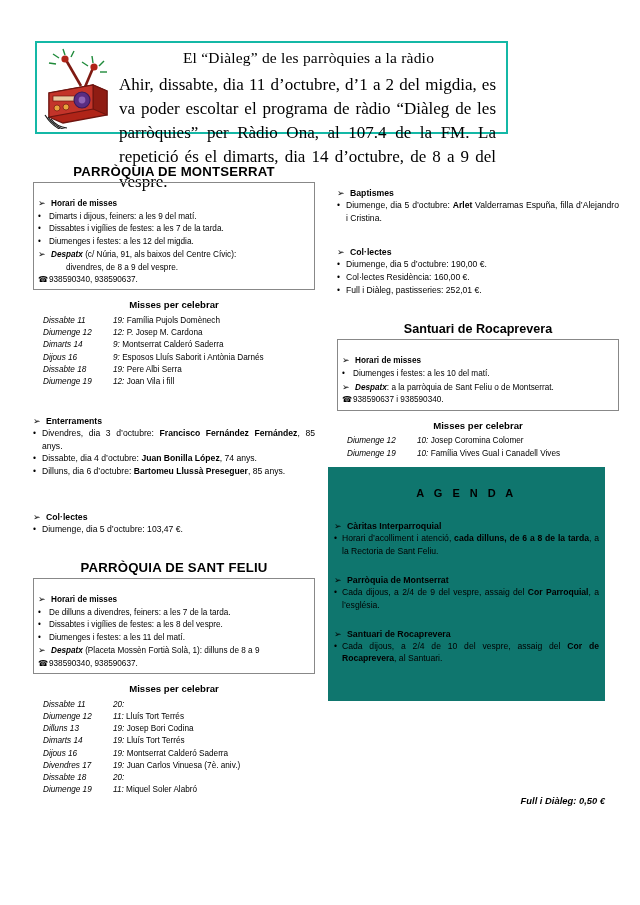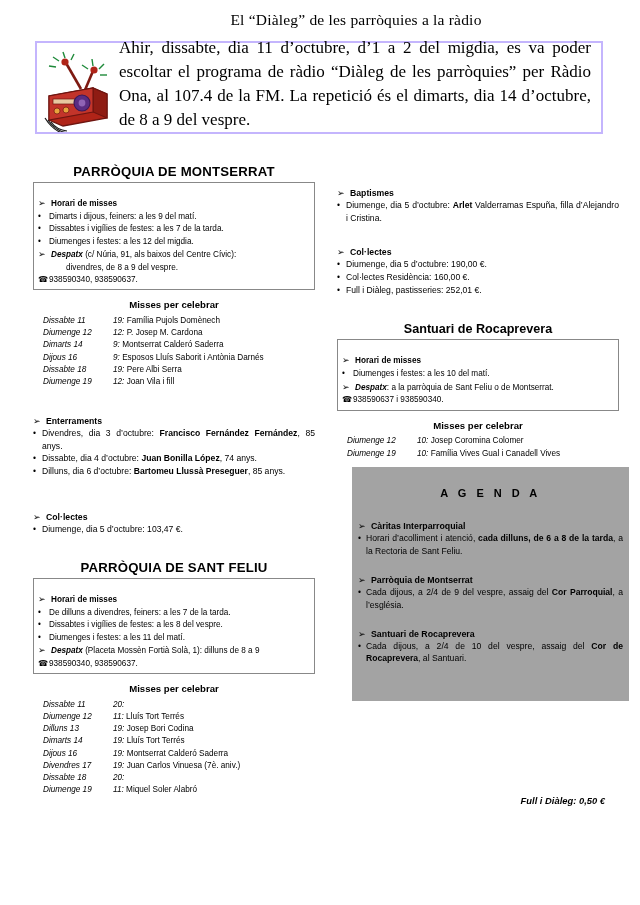--- a/index.html
+++ b/index.html
@@ -14,26 +14,26 @@
     color: #000000;
     position: relative;
     overflow: hidden;
   }
 
   
   .header-box {
     position: absolute;
     left: 35px;
     top: 41px;
-    width: 568px;
+    width: 473px;
     height: 93px;
-    border: 2px solid #c4b5fd;
+    border: 2px solid #14b8a6;
     box-sizing: border-box;
     display: flex;
-    align-items: flex-end;
+    align-items: flex-start;
   }
   .radio-icon-wrap {
     width: 82px;
     flex: 0 0 82px;
     padding-top: 4px;
     display: flex;
     align-items: flex-start;
     justify-content: center;
   }
   .header-text {
@@ -148,25 +148,25 @@
     line-height: 1.5;
     display: flex;
     align-items: baseline;
   }
   .sec-item .bl { width: 9px; flex: 0 0 auto; }
   .sec-item .tx { flex: 1 1 auto; text-align: justify; }
 
   
   .agenda-box {
     position: absolute;
-    left: 352px;
+    left: 328px;
     top: 467px;
     width: 277px;
     height: 234px;
-    background: #a3a3a3;
+    background: #0f766e;
     box-sizing: border-box;
     padding: 20px 6px 6px 6px;
   }
   .agenda-title {
     text-align: center;
     font-weight: bold;
     font-size: 11px;
     letter-spacing: 3.5px;
     margin: 0 0 22px 0;
   }

